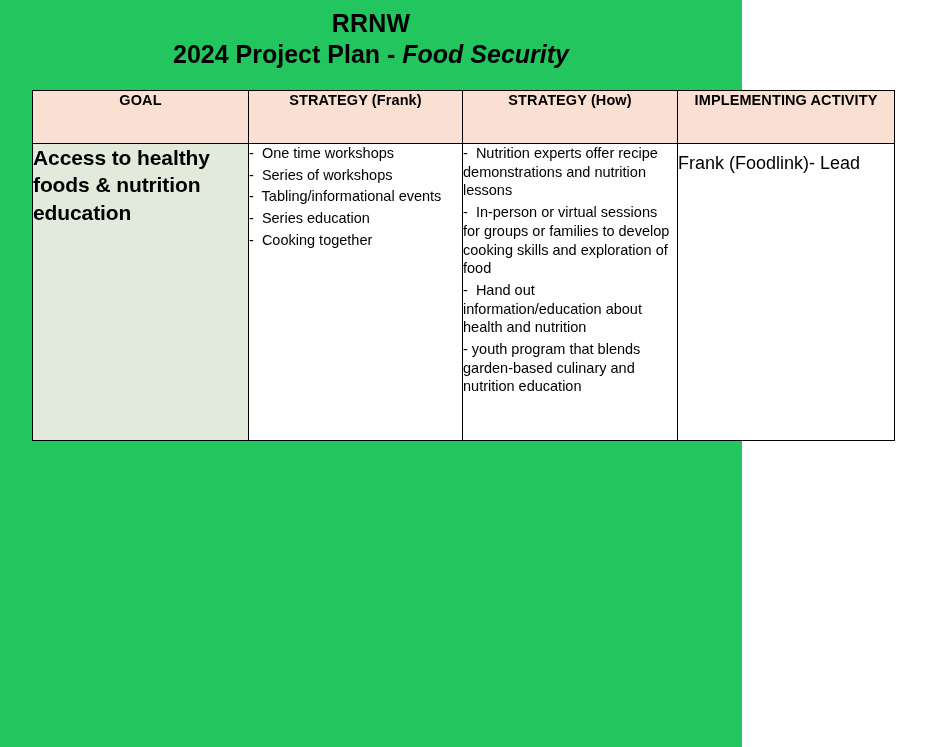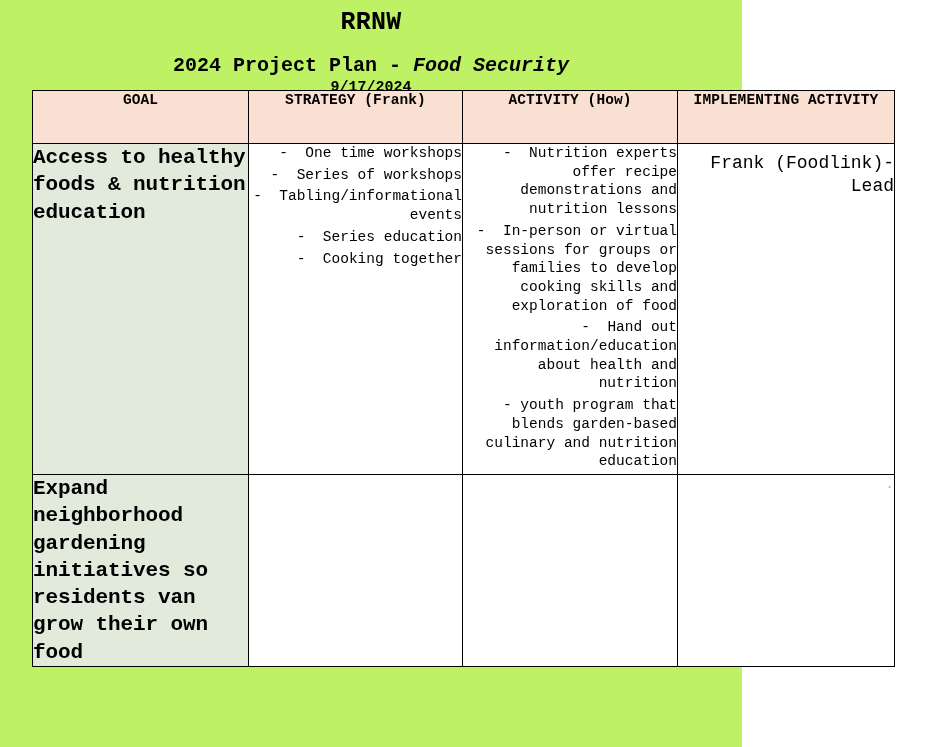--- a/index.html
+++ b/index.html
@@ -13,40 +13,39 @@
     height: 747px;
     font-family: "Liberation Sans", sans-serif;
     color: #000000;
     overflow: hidden;
   }
 
   .page {
     position: relative;
     width: 742px;
     height: 747px;
-    background: #bef264;
-    font-family: Liberation Mono, monospace;
+    background: #22c55e;
   }
 
   
   .title-block {
     text-align: center;
     padding-top: 9px;
   }
   .title-main {
     font-size: 25px;
     font-weight: bold;
     line-height: 1.12;
     letter-spacing: 0.2px;
   }
   .title-sub {
-    font-size: 20px;
+    font-size: 25px;
     font-weight: bold;
     line-height: 1.25;
-    margin-top: 16px;
+    margin-top: 2px;
   }
   .title-sub .emph {
     font-style: italic;
     font-weight: bold;
   }
   .title-date {
     font-size: 15px;
     font-weight: bold;
     line-height: 1.25;
     margin-top: 1px;
@@ -102,21 +101,20 @@
     font-size: 21px;
     font-weight: bold;
     line-height: 1.30;
     letter-spacing: -0.1px;
   }
 
   
   td.body-cell {
     background: #ffffff;
     padding: 9px 7px 8px 9px;
-    text-align: right;
   }
   .item-list {
     list-style: none;
     margin: 0;
     padding: 0;
   }
   .item-list li {
     font-size: 14.5px;
     line-height: 1.29;
     margin: 0 0 3px 0;
@@ -141,41 +139,40 @@
   tr.row-3 td { height: 135px; }
 </style>
 </head>
 <body>
 
 <div class="page">
 
   <div class="title-block">
     <div class="title-main">RRNW</div>
     <div class="title-sub"><span>2024 Project Plan - </span><span class="emph">Food Security</span></div>
-    <div class="title-date">9/17/2024</div>
   </div>
 
   <div class="plan-table-wrap">
     <table class="plan-table">
       <colgroup>
         <col class="c-goal">
         <col class="c-strategy">
         <col class="c-activity">
         <col class="c-partners">
       </colgroup>
       <thead>
         <tr>
           <th>
               <span class="hdr-text">GOAL</span>
             </th>
           <th>
               <span class="hdr-text">STRATEGY (Frank)</span>
             </th>
           <th>
-              <span class="hdr-text">ACTIVITY (How)</span>
+              <span class="hdr-text">STRATEGY (How)</span>
             </th>
           <th>
               <span class="hdr-text">IMPLEMENTING ACTIVITY</span>
             </th>
         </tr>
       </thead>
       <tbody>
 
         <tr class="row-1">
           <td class="goal-cell">
@@ -197,33 +194,18 @@
                 <li>-  Hand out information/education about health and nutrition</li>
                 <li>- youth program that blends garden-based culinary and nutrition education</li>
               </ul>
           </td>
           <td class="body-cell">
             <div class="partner-text">Frank (Foodlink)- Lead</div>
           </td>
         </tr>
 
 
-        <tr class="row-3">
-          <td class="goal-cell">
-            <div class="goal-text">Expand neighborhood gardening initiatives so residents van grow their own food</div>
-          </td>
-          <td class="body-cell">
-            <ul class="item-list"></ul>
-          </td>
-          <td class="body-cell">
-            <ul class="item-list"></ul>
-          </td>
-          <td class="body-cell">
-            <div class="dot-mark">.</div>
-            <div class="partner-text"></div>
-          </td>
-        </tr>
 
       </tbody>
     </table>
   </div>
 
 </div>
 
 </body></html>

